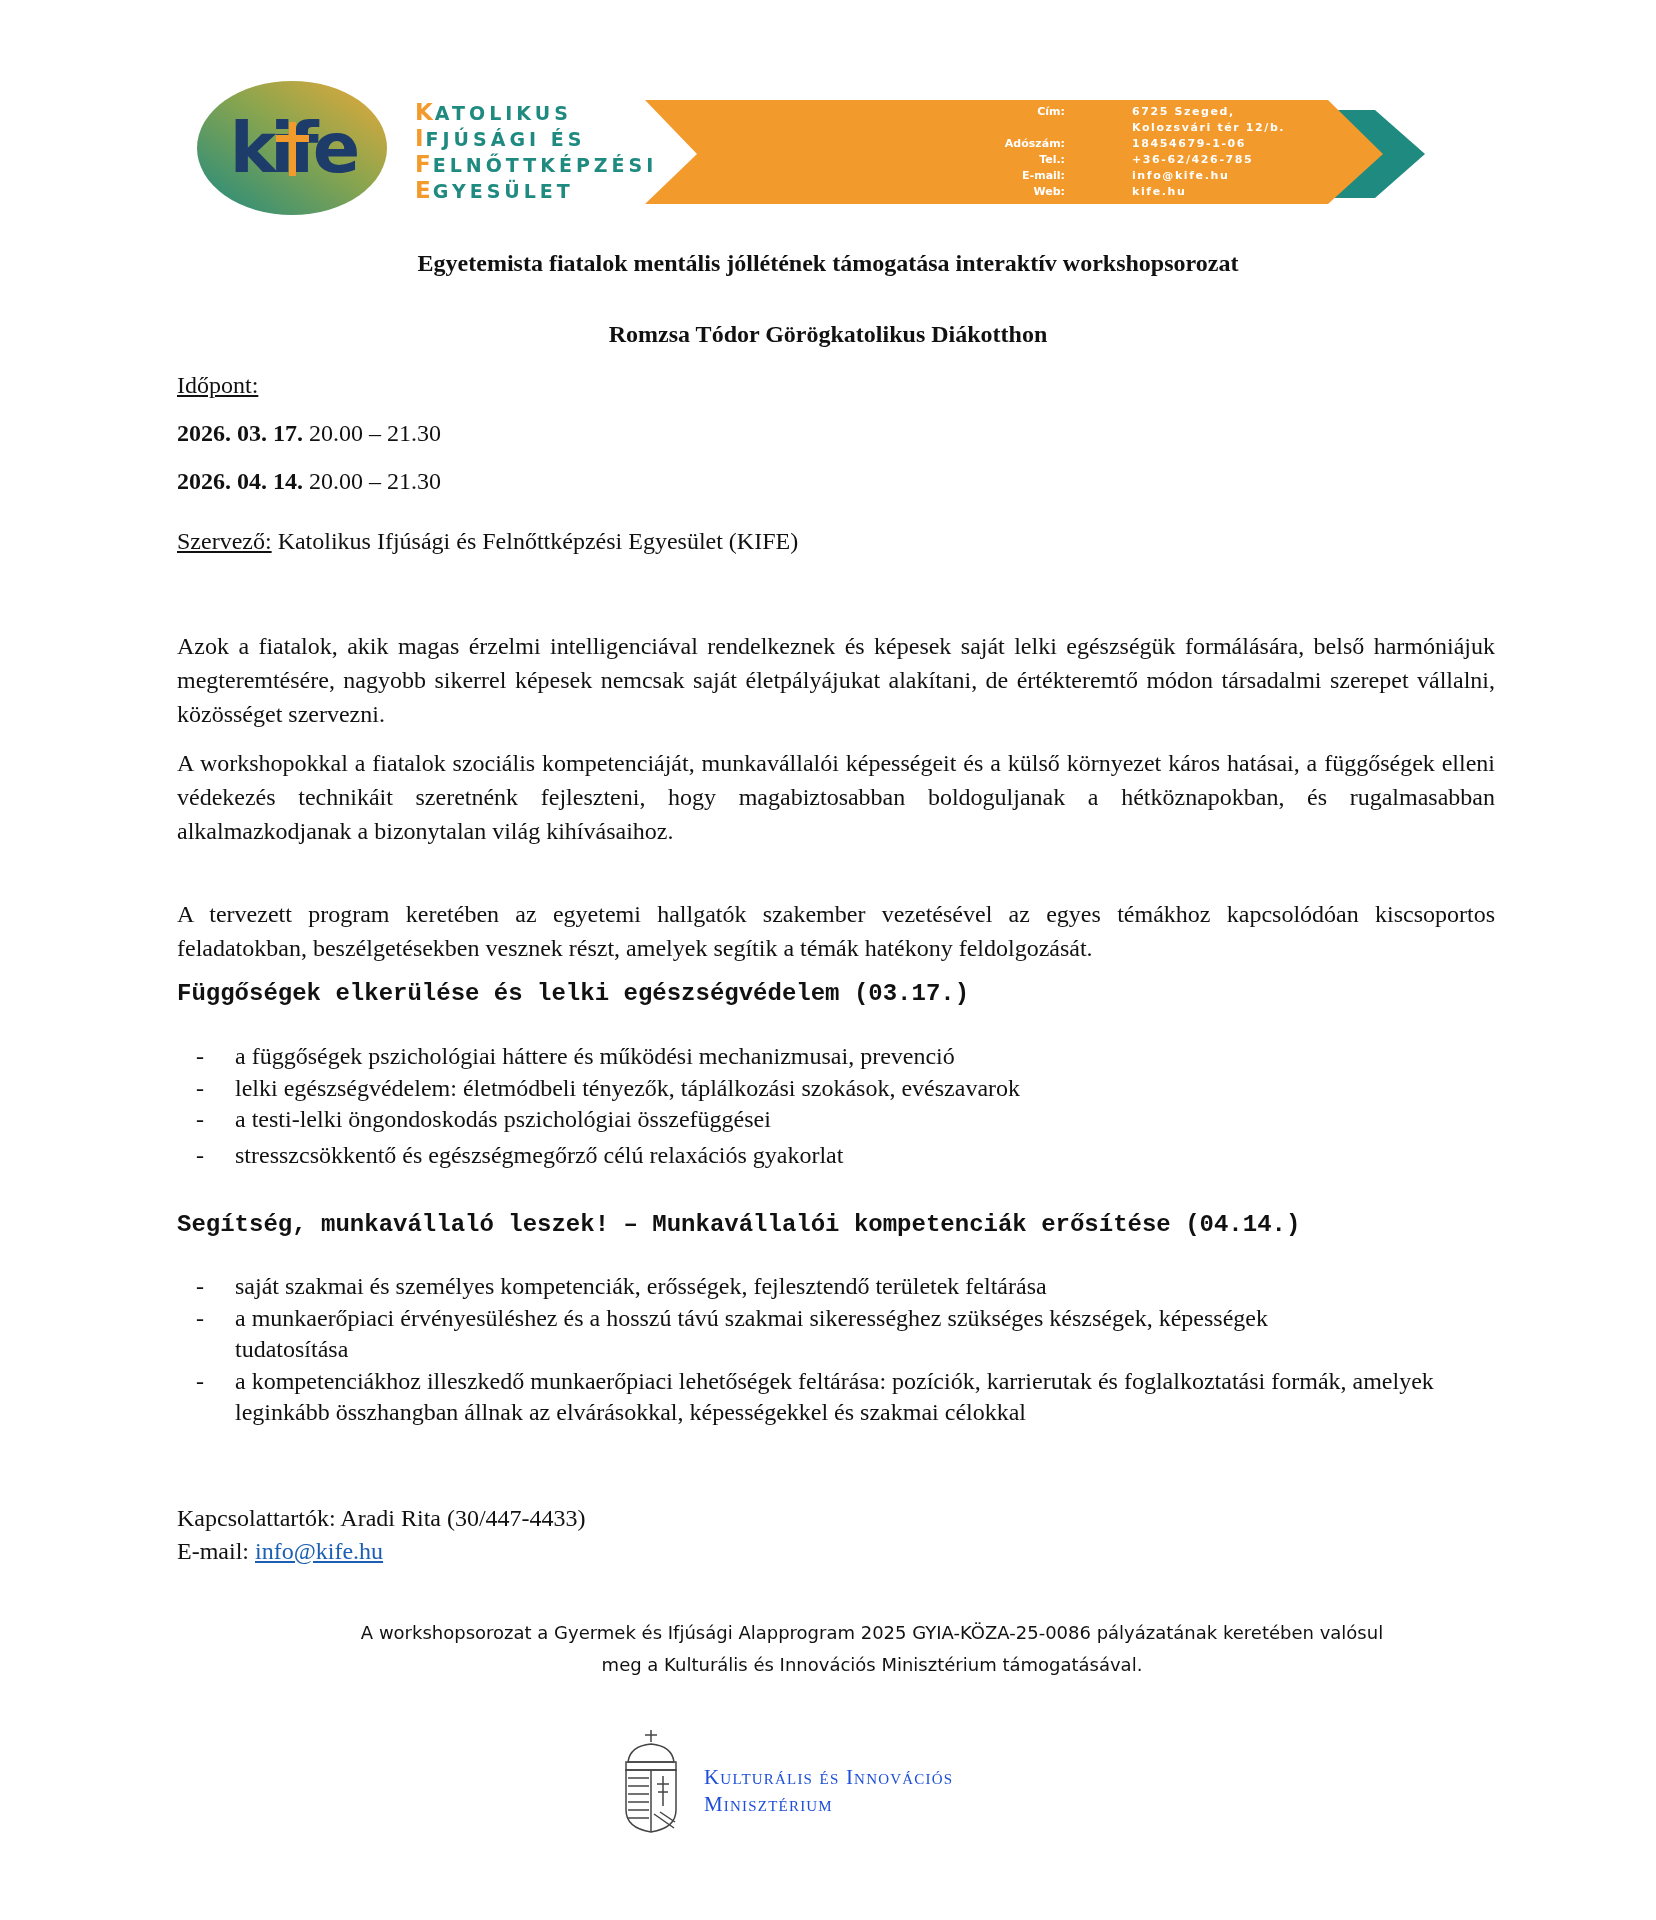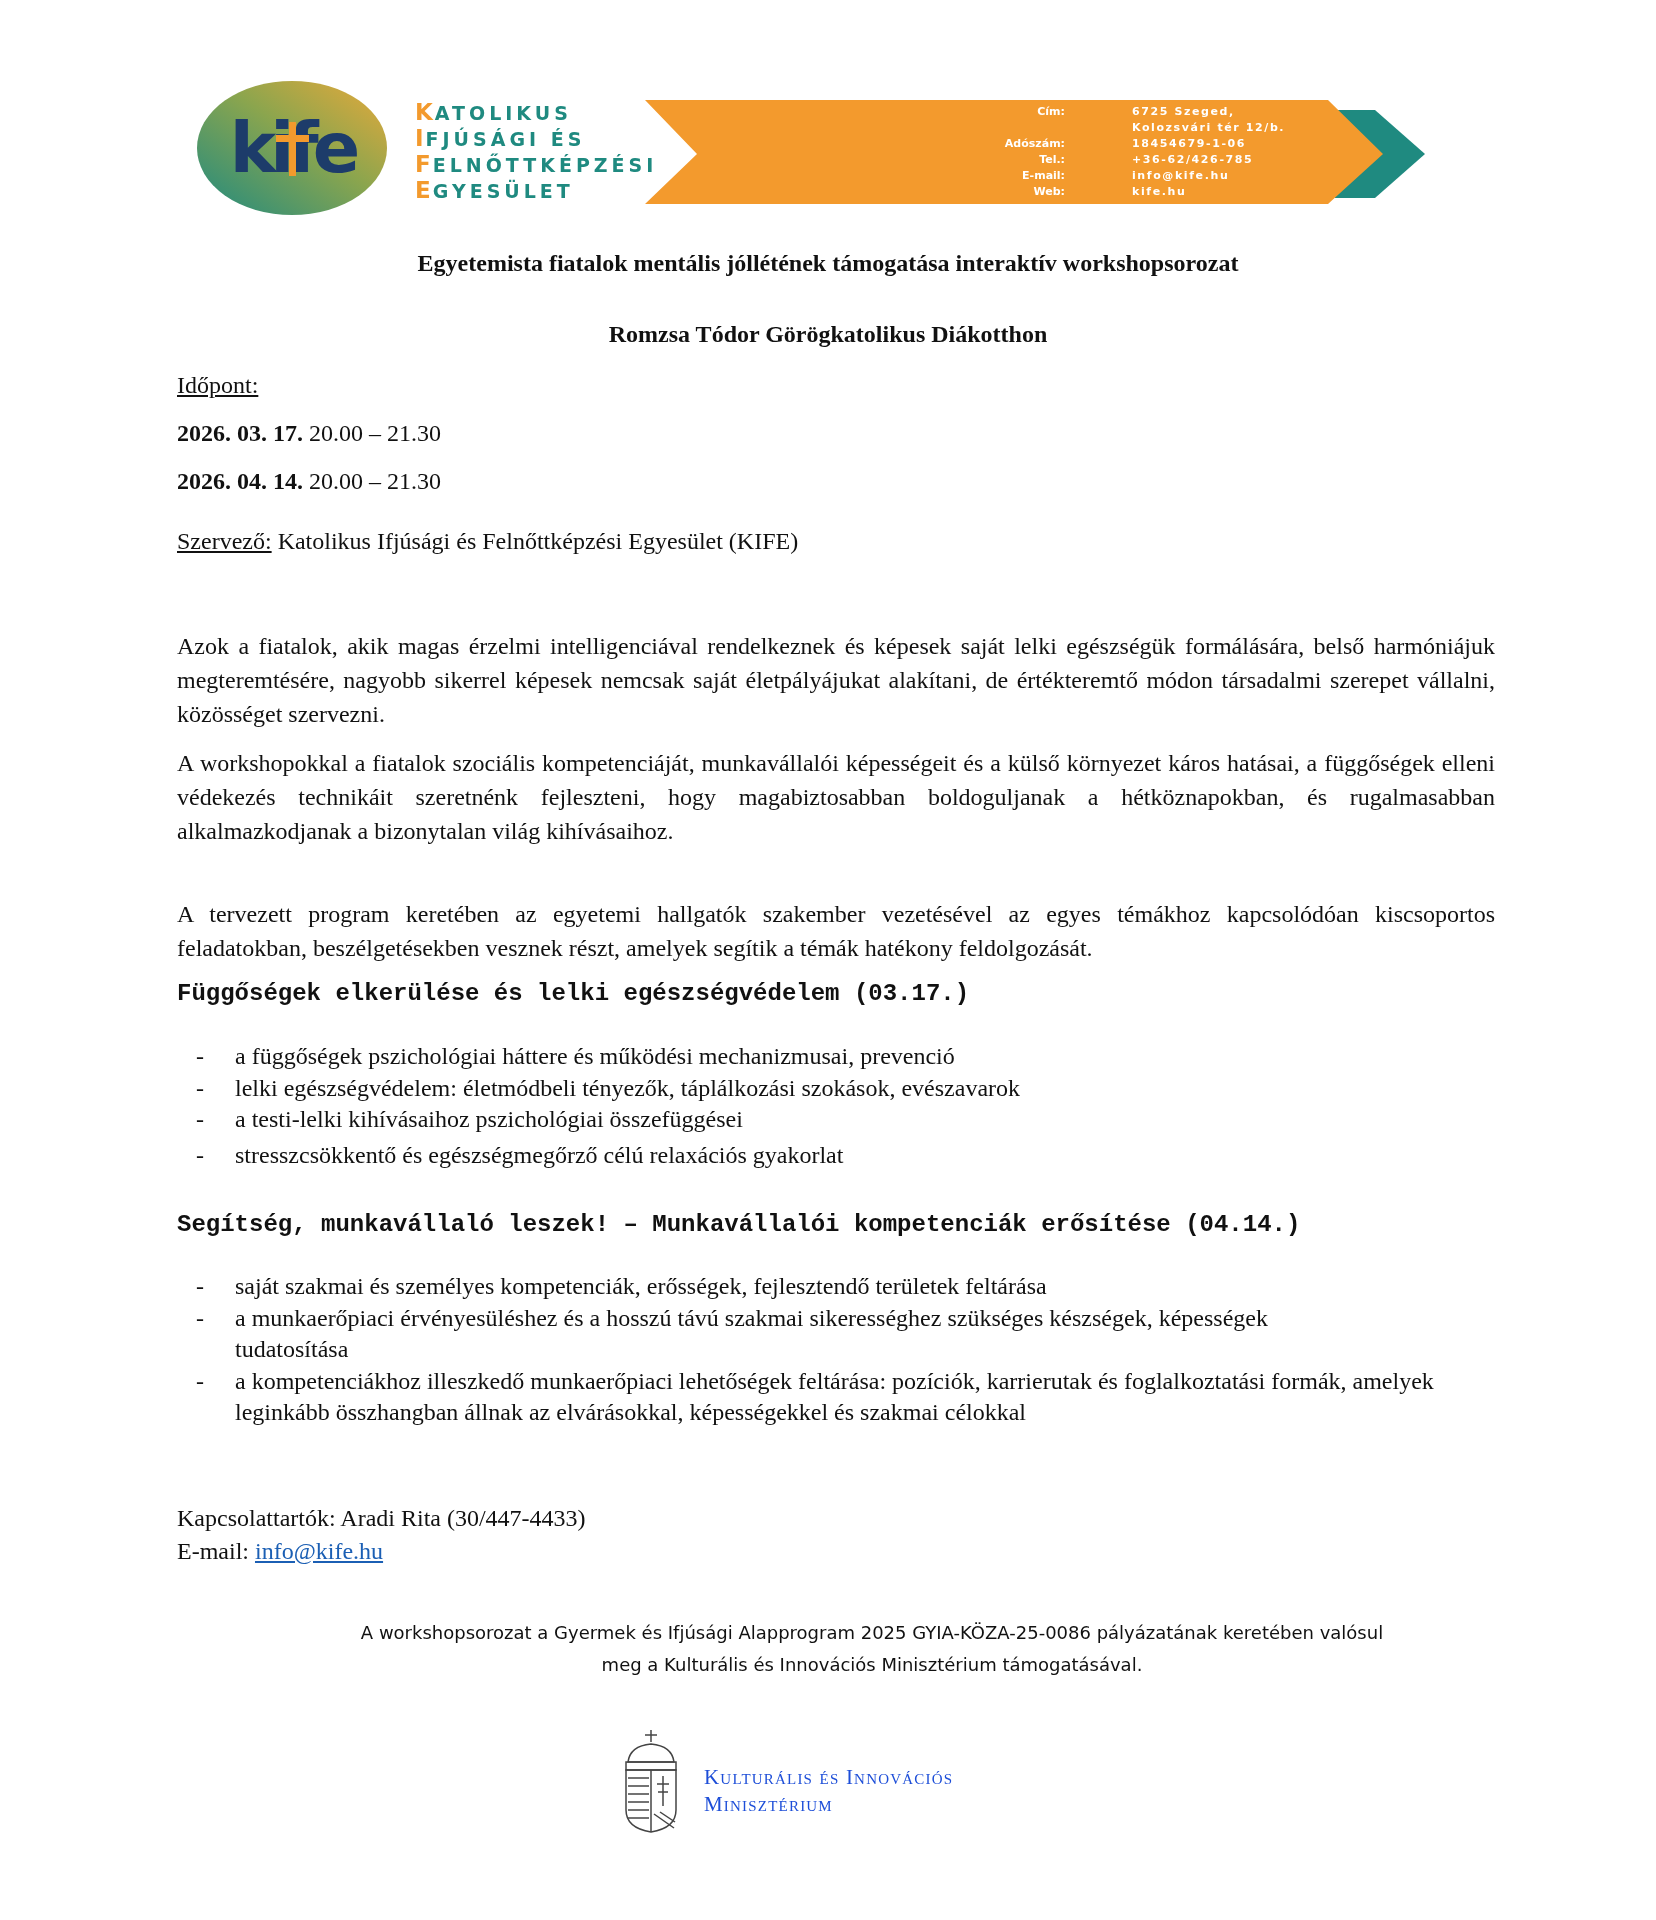--- a/index.html
+++ b/index.html
@@ -102,21 +102,21 @@
 </div>
 
 <div class="para" style="top:587px">Azok a fiatalok, akik magas érzelmi intelligenciával rendelkeznek és képesek saját lelki egészségük formálására, belső harmóniájuk megteremtésére, nagyobb sikerrel képesek nemcsak saját életpályájukat alakítani, de értékteremtő módon társadalmi szerepet vállalni, közösséget szervezni.</div>
 <div class="para" style="top:704px">A workshopokkal a fiatalok szociális kompetenciáját, munkavállalói képességeit és a külső környezet káros hatásai, a függőségek elleni védekezés technikáit szeretnénk fejleszteni, hogy magabiztosabban boldoguljanak a hétköznapokban, és rugalmasabban alkalmazkodjanak a bizonytalan világ kihívásaihoz.</div>
 <div class="para" style="top:855px">A tervezett program keretében az egyetemi hallgatók szakember vezetésével az egyes témákhoz kapcsolódóan kiscsoportos feladatokban, beszélgetésekben vesznek részt, amelyek segítik a témák hatékony feldolgozását.</div>
 
 <div class="section-head" style="top:980px">Függőségek elkerülése és lelki egészségvédelem (03.17.)</div>
 <ul class="bullets" style="top:1041px">
   <li><span class="dash">-</span><span>a függőségek pszichológiai háttere és működési mechanizmusai, prevenció</span></li>
   <li><span class="dash">-</span><span>lelki egészségvédelem: életmódbeli tényezők, táplálkozási szokások, evészavarok</span></li>
-  <li><span class="dash">-</span><span>a testi-lelki kihívásaihoz pszichológiai összefüggései</span></li>
+  <li><span class="dash">-</span><span>a testi-lelki öngondoskodás pszichológiai összefüggései</span></li>
   <li style="margin-top:4px"><span class="dash">-</span><span>stresszcsökkentő és egészségmegőrző célú relaxációs gyakorlat</span></li>
 </ul>
 
 <div class="section-head" style="top:1211px">Segítség, munkavállaló leszek! – Munkavállalói kompetenciák erősítése (04.14.)</div>
 <ul class="bullets" style="top:1271px; width:1250px">
   <li><span class="dash">-</span><span>saját szakmai és személyes kompetenciák, erősségek, fejlesztendő területek feltárása</span></li>
   <li style="width:1150px"><span class="dash">-</span><span>a munkaerőpiaci érvényesüléshez és a hosszú távú szakmai sikerességhez szükséges készségek, képességek tudatosítása</span></li>
   <li style="width:1200px"><span class="dash">-</span><span>a kompetenciákhoz illeszkedő munkaerőpiaci lehetőségek feltárása: pozíciók, karrierutak és foglalkoztatási formák, amelyek leginkább összhangban állnak az elvárásokkal, képességekkel és szakmai célokkal</span></li>
 </ul>
 

